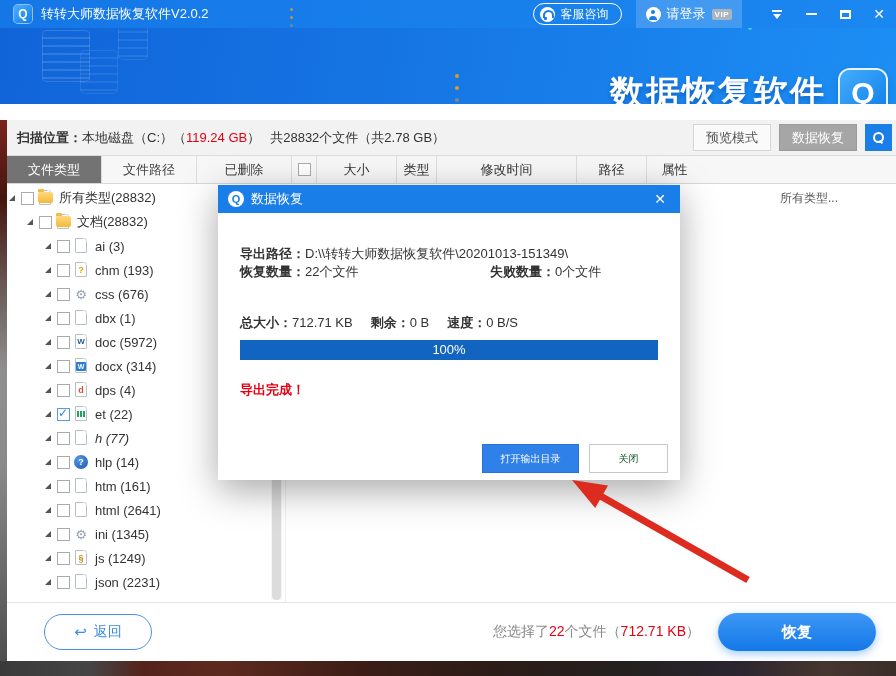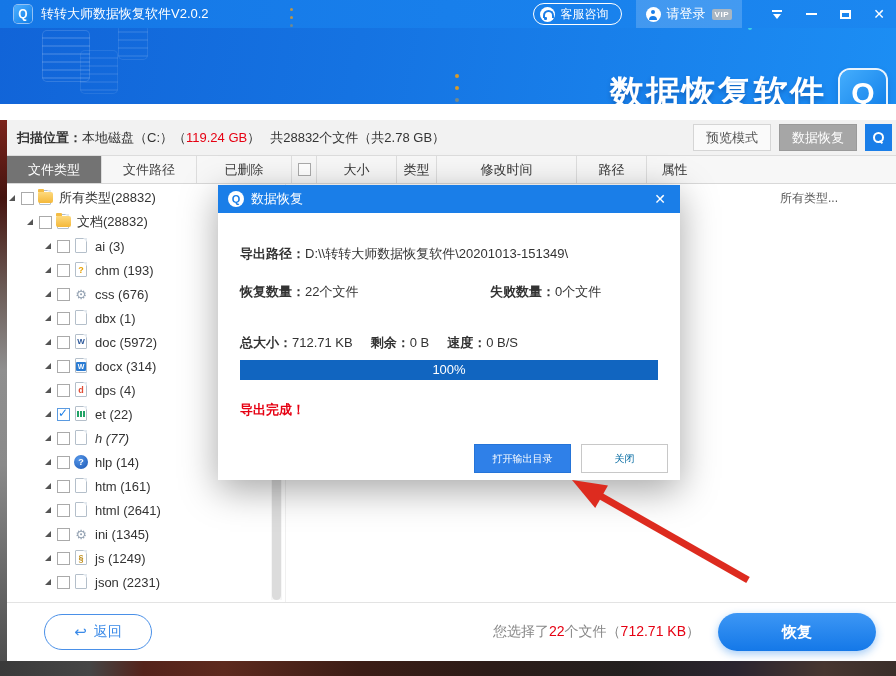--- a/index.html
+++ b/index.html
@@ -139,30 +139,30 @@
   .dialog { position:absolute; left:218px; top:185px; width:462px; height:295px; background:#fff;
     box-shadow:0 10px 35px rgba(0,0,0,.35); z-index:10; }
   .dlg-titlebar { height:28px; background:#1a7ee8; display:flex; align-items:center; padding:0 10px; }
   .dlg-logo { width:16px; height:16px; background:#fff; border-radius:50%; color:#1a7ee8; font-weight:900;
     font-size:11px; display:flex; align-items:center; justify-content:center; }
   .dlg-title { color:#fff; font-size:13px; margin-left:7px; }
   .dlg-close { margin-left:auto; color:#fff; font-size:14px; font-weight:bold; cursor:pointer; padding:0 4px; }
   .dlg-body { padding:22px; font-size:13px; color:#333; position:relative; height:267px; }
   .dlg-row-path { margin-top:10px; }
   .dlg-label { font-weight:bold; }
-  .dlg-row-counts { display:grid; grid-template-columns:250px auto; margin-top:20px; }
+  .dlg-row-counts { display:grid; grid-template-columns:250px auto; }
   .dlg-row-stats { display:flex; gap:18px; margin-top:33px; }
   .progress-track { margin-top:8px; height:20px; background:#e8e8e8; position:relative; }
   .progress-fill { position:absolute; left:0; top:0; height:100%; background:#1165c0; }
   .progress-label { position:absolute; width:100%; text-align:center; top:2px; color:#fff; font-size:13px; }
   .dlg-status { margin-top:21px; color:#e60012; font-weight:bold; }
   .dlg-buttons { position:absolute; right:12px; bottom:7px; display:flex; gap:10px; }
   .dlg-btn { height:29px; font-size:10px; display:flex; align-items:center; justify-content:center; cursor:pointer; }
   .btn-open { width:97px; background:#2f80e8; color:#fff; border:1px solid #2574d8; }
-  .btn-close { width:87px; background:#fff; color:#0369a1; border:1px solid #c8c8c8; }
+  .btn-close { width:79px; background:#fff; color:#14532d; border:1px solid #c8c8c8; }
 
   
   .arrow-svg { position:absolute; left:545px; top:462px; z-index:20; pointer-events:none; }
 </style>
 </head>
 <body>
 
 <div class="screen">
 
   <div class="titlebar">

